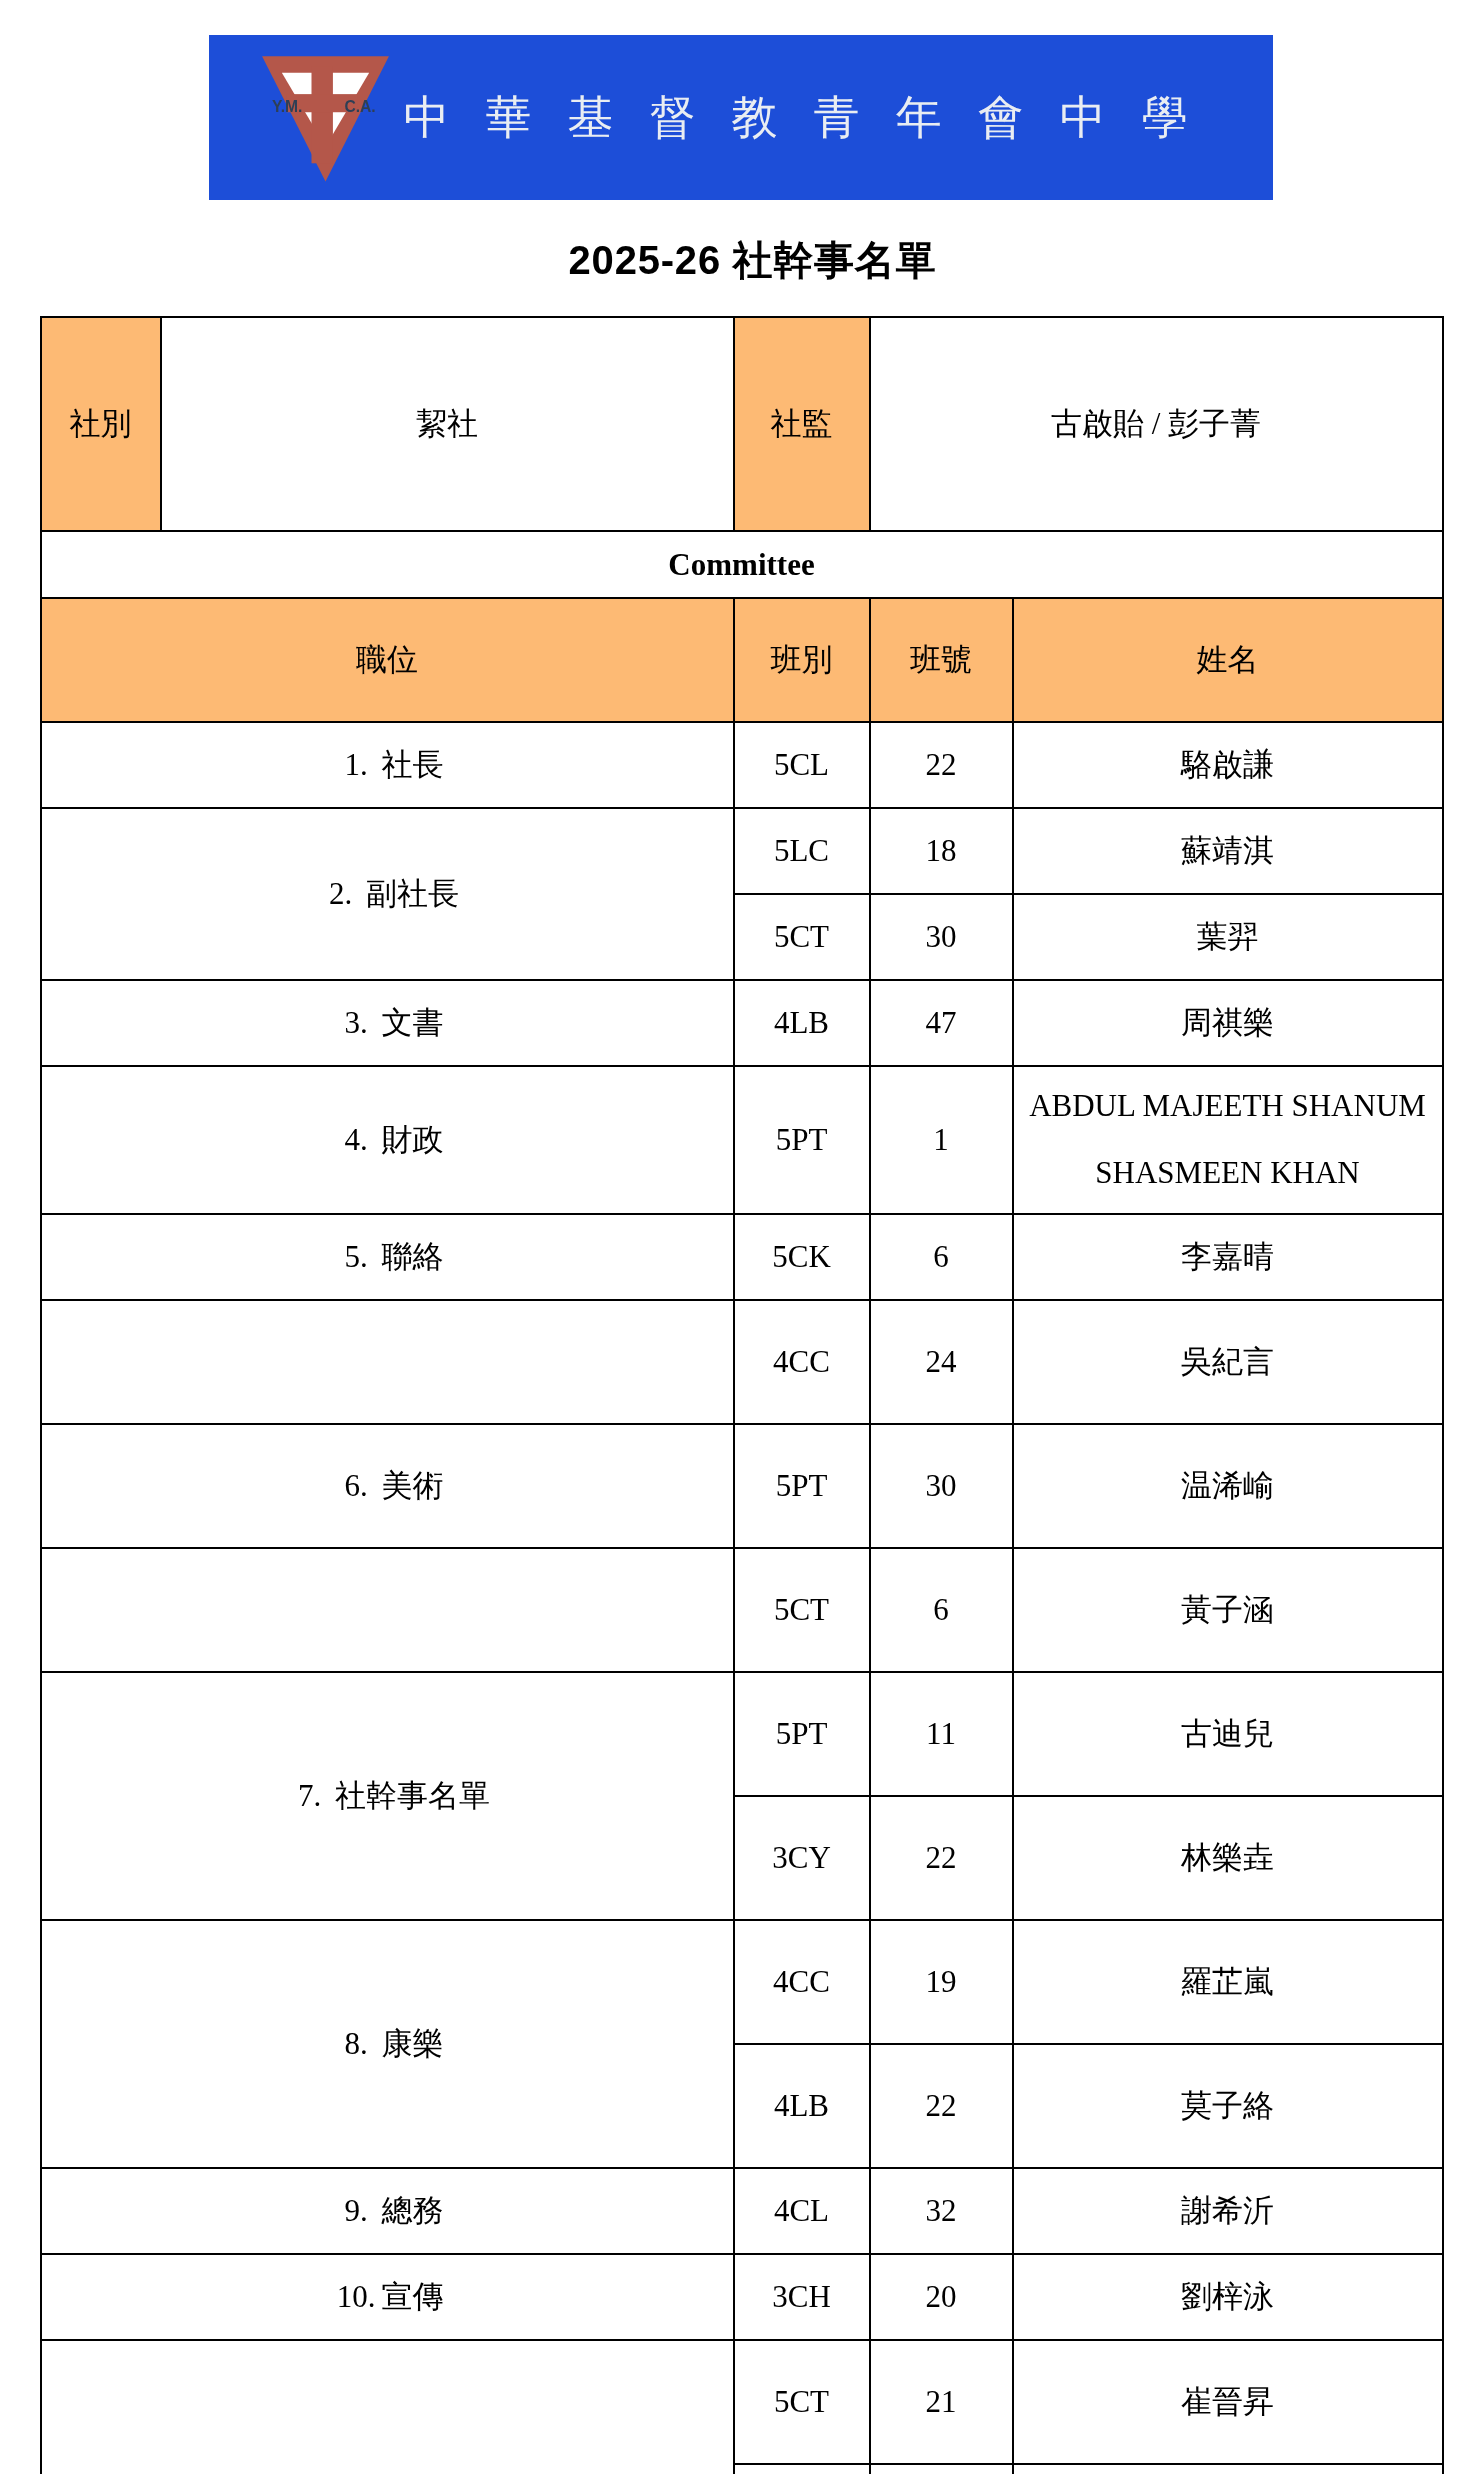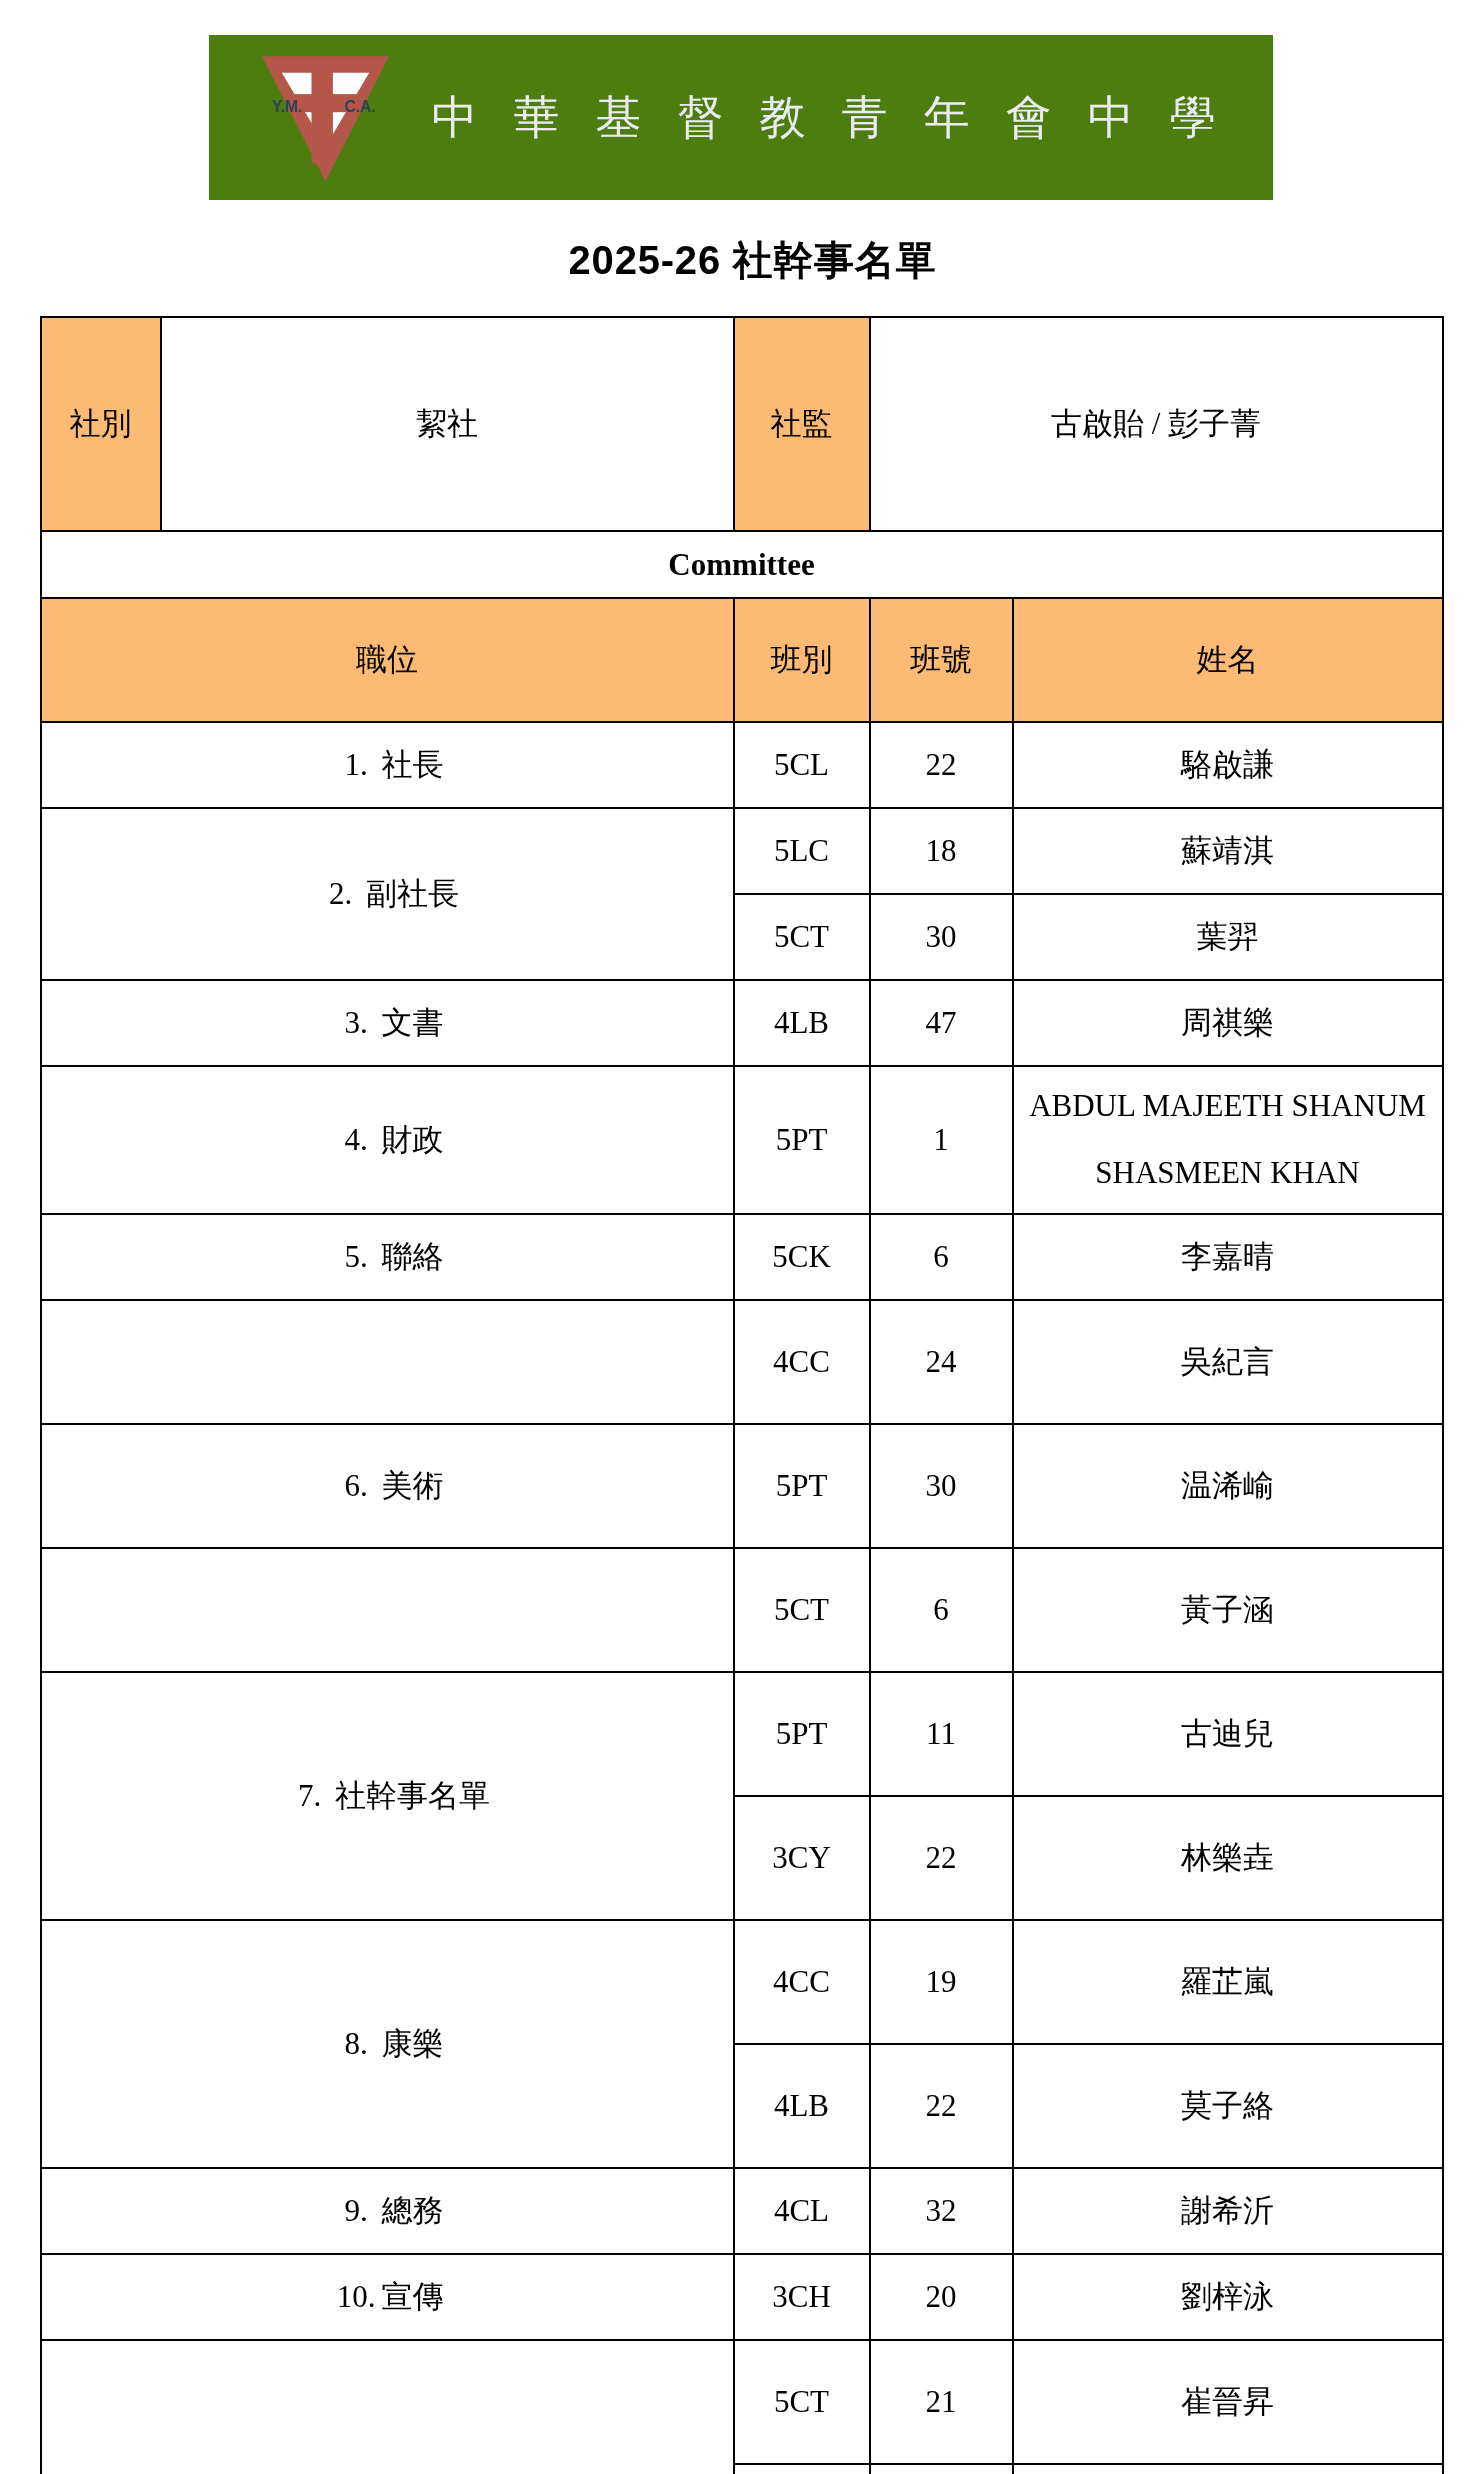--- a/index.html
+++ b/index.html
@@ -19,36 +19,35 @@
   
   .banner-wrap {
     width: 1481px;
     padding-top: 35px;
     display: flex;
     justify-content: center;
   }
   .banner {
     width: 1064px;
     height: 165px;
-    background: #4d7c0f;
+    background: #1d4ed8;
     display: flex;
     align-items: center;
     box-sizing: border-box;
     padding-left: 38px;
   }
   .logo {
     width: 157px;
     height: 140px;
     position: relative;
     flex: 0 0 auto;
   }
   .logo svg { display: block; }
 
   .banner-text {
-    margin-left: 28px;
     display: flex;
     flex-direction: column;
     justify-content: center;
   }
   .banner-cn {
     font-family: "DejaVu Sans", "Liberation Sans", sans-serif;
     font-size: 46px;
     letter-spacing: 10.7px;
     color: #e9edf2;
     line-height: 1.15;

